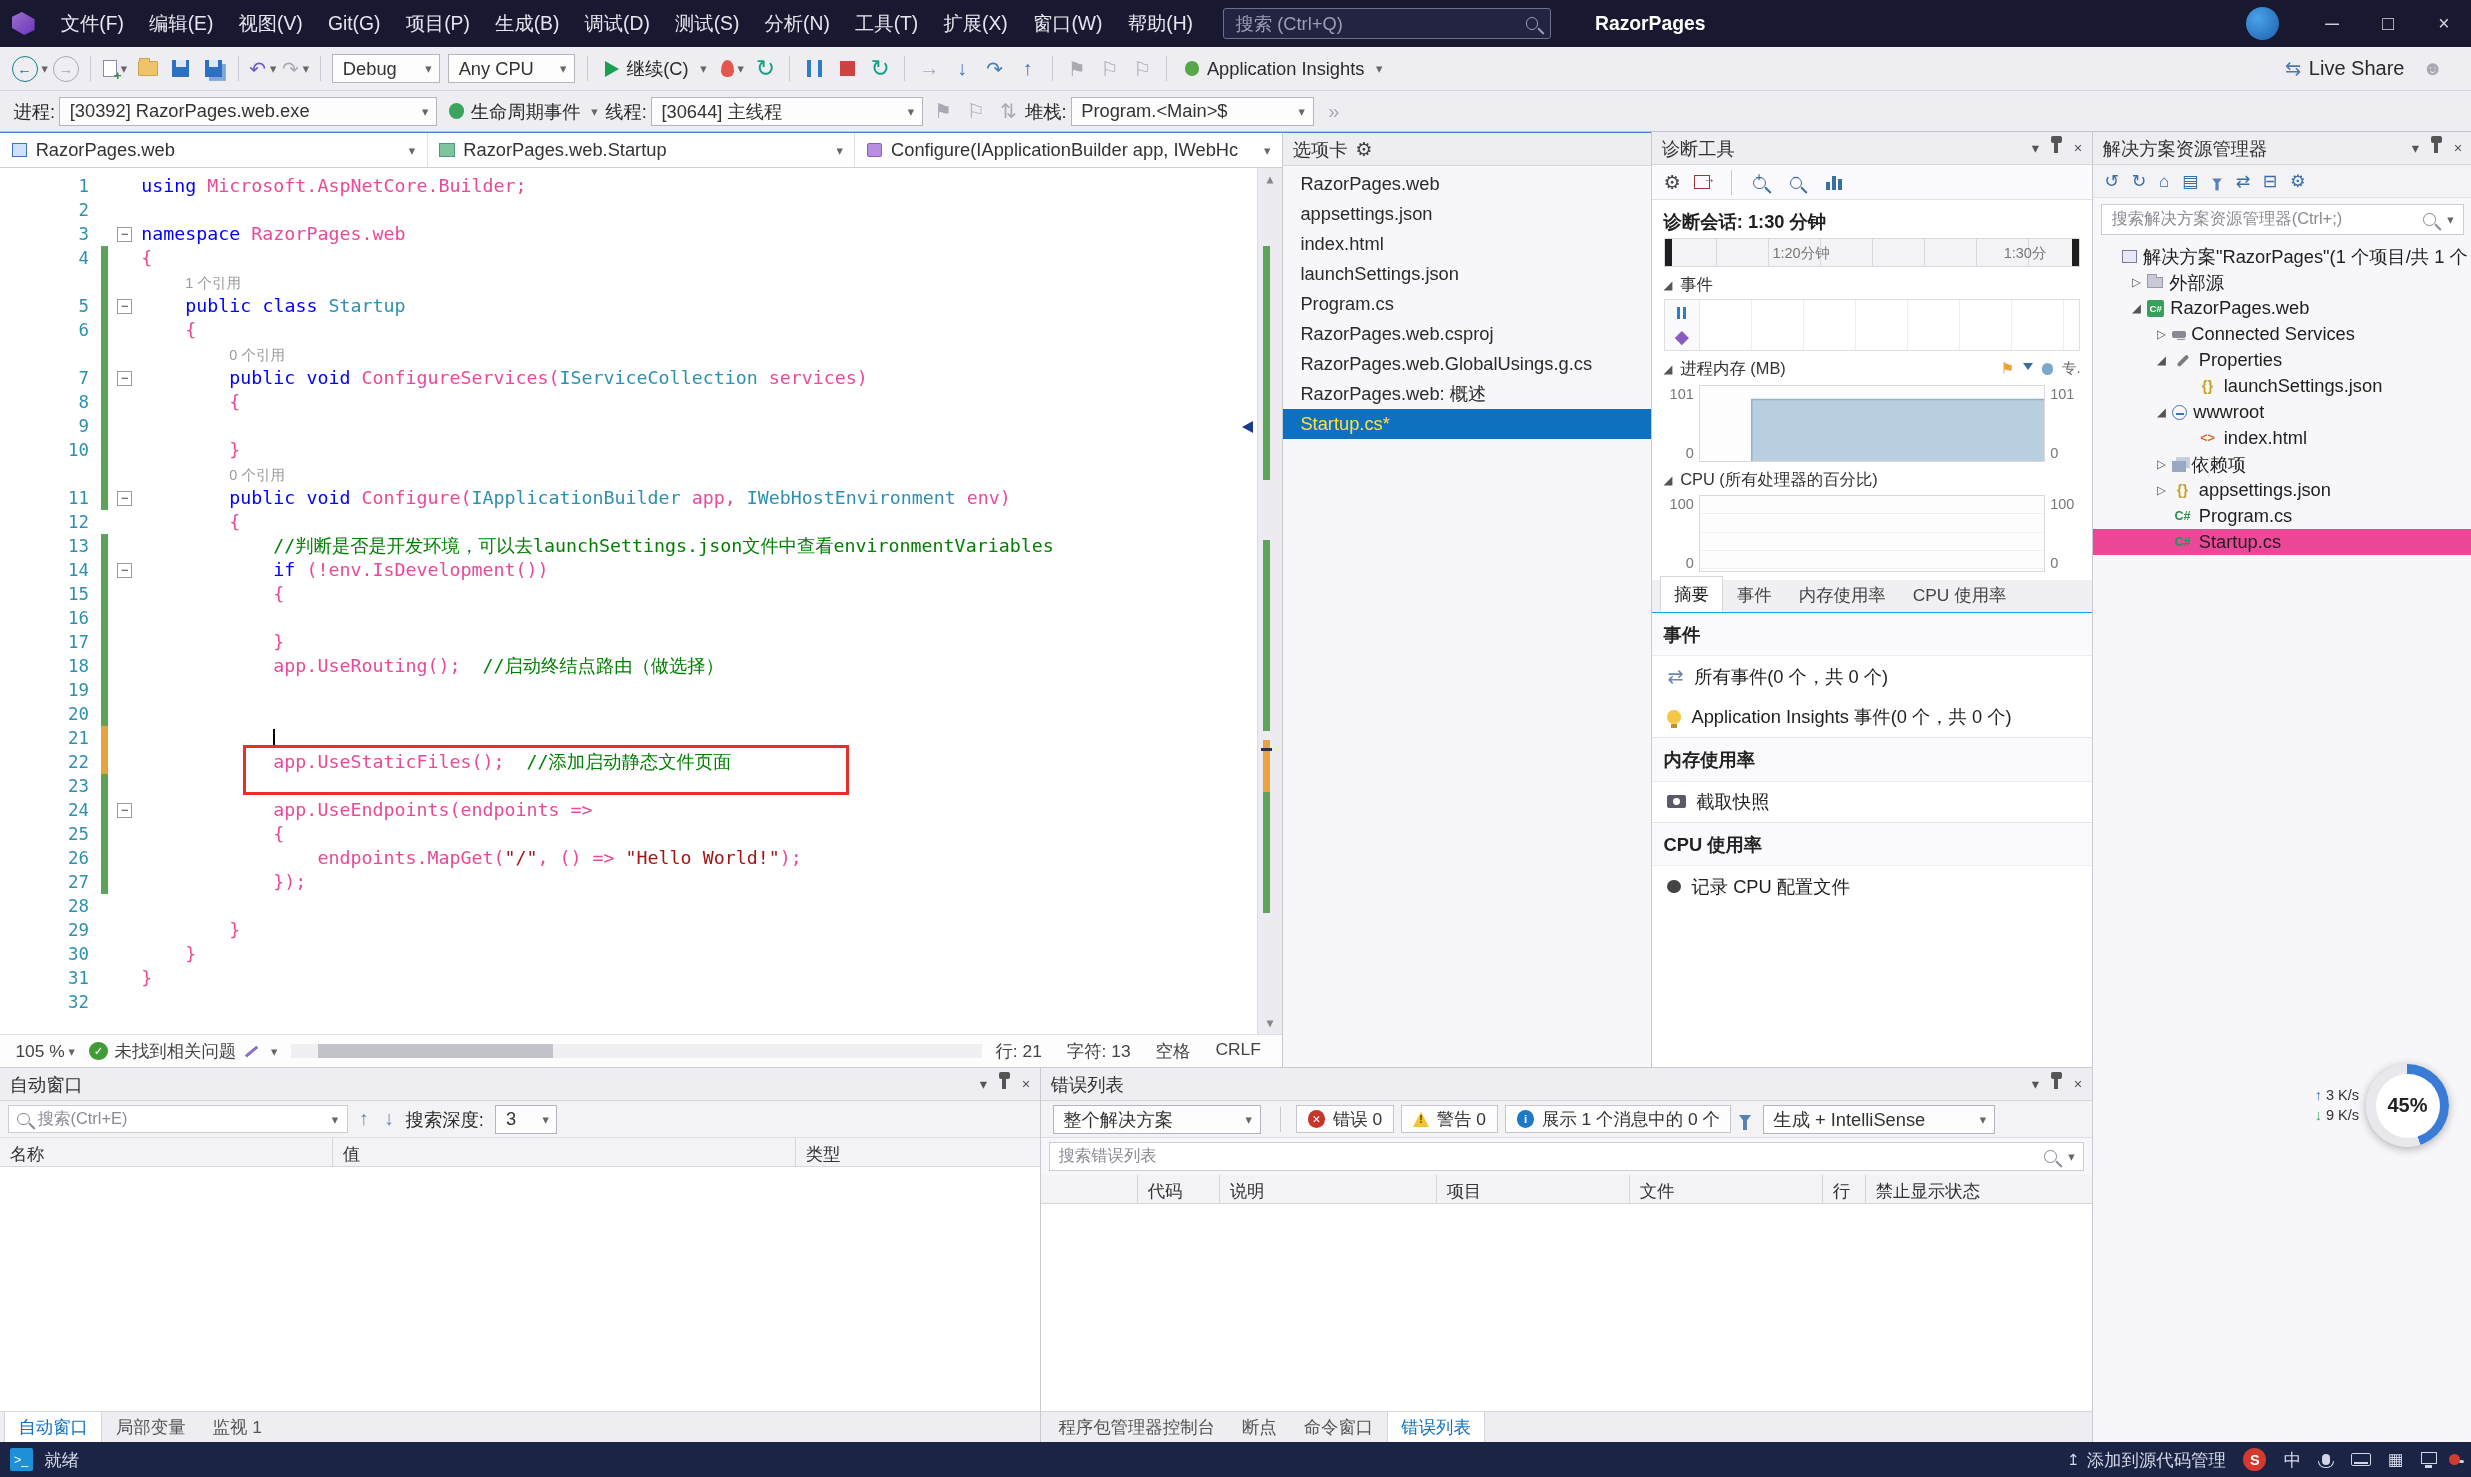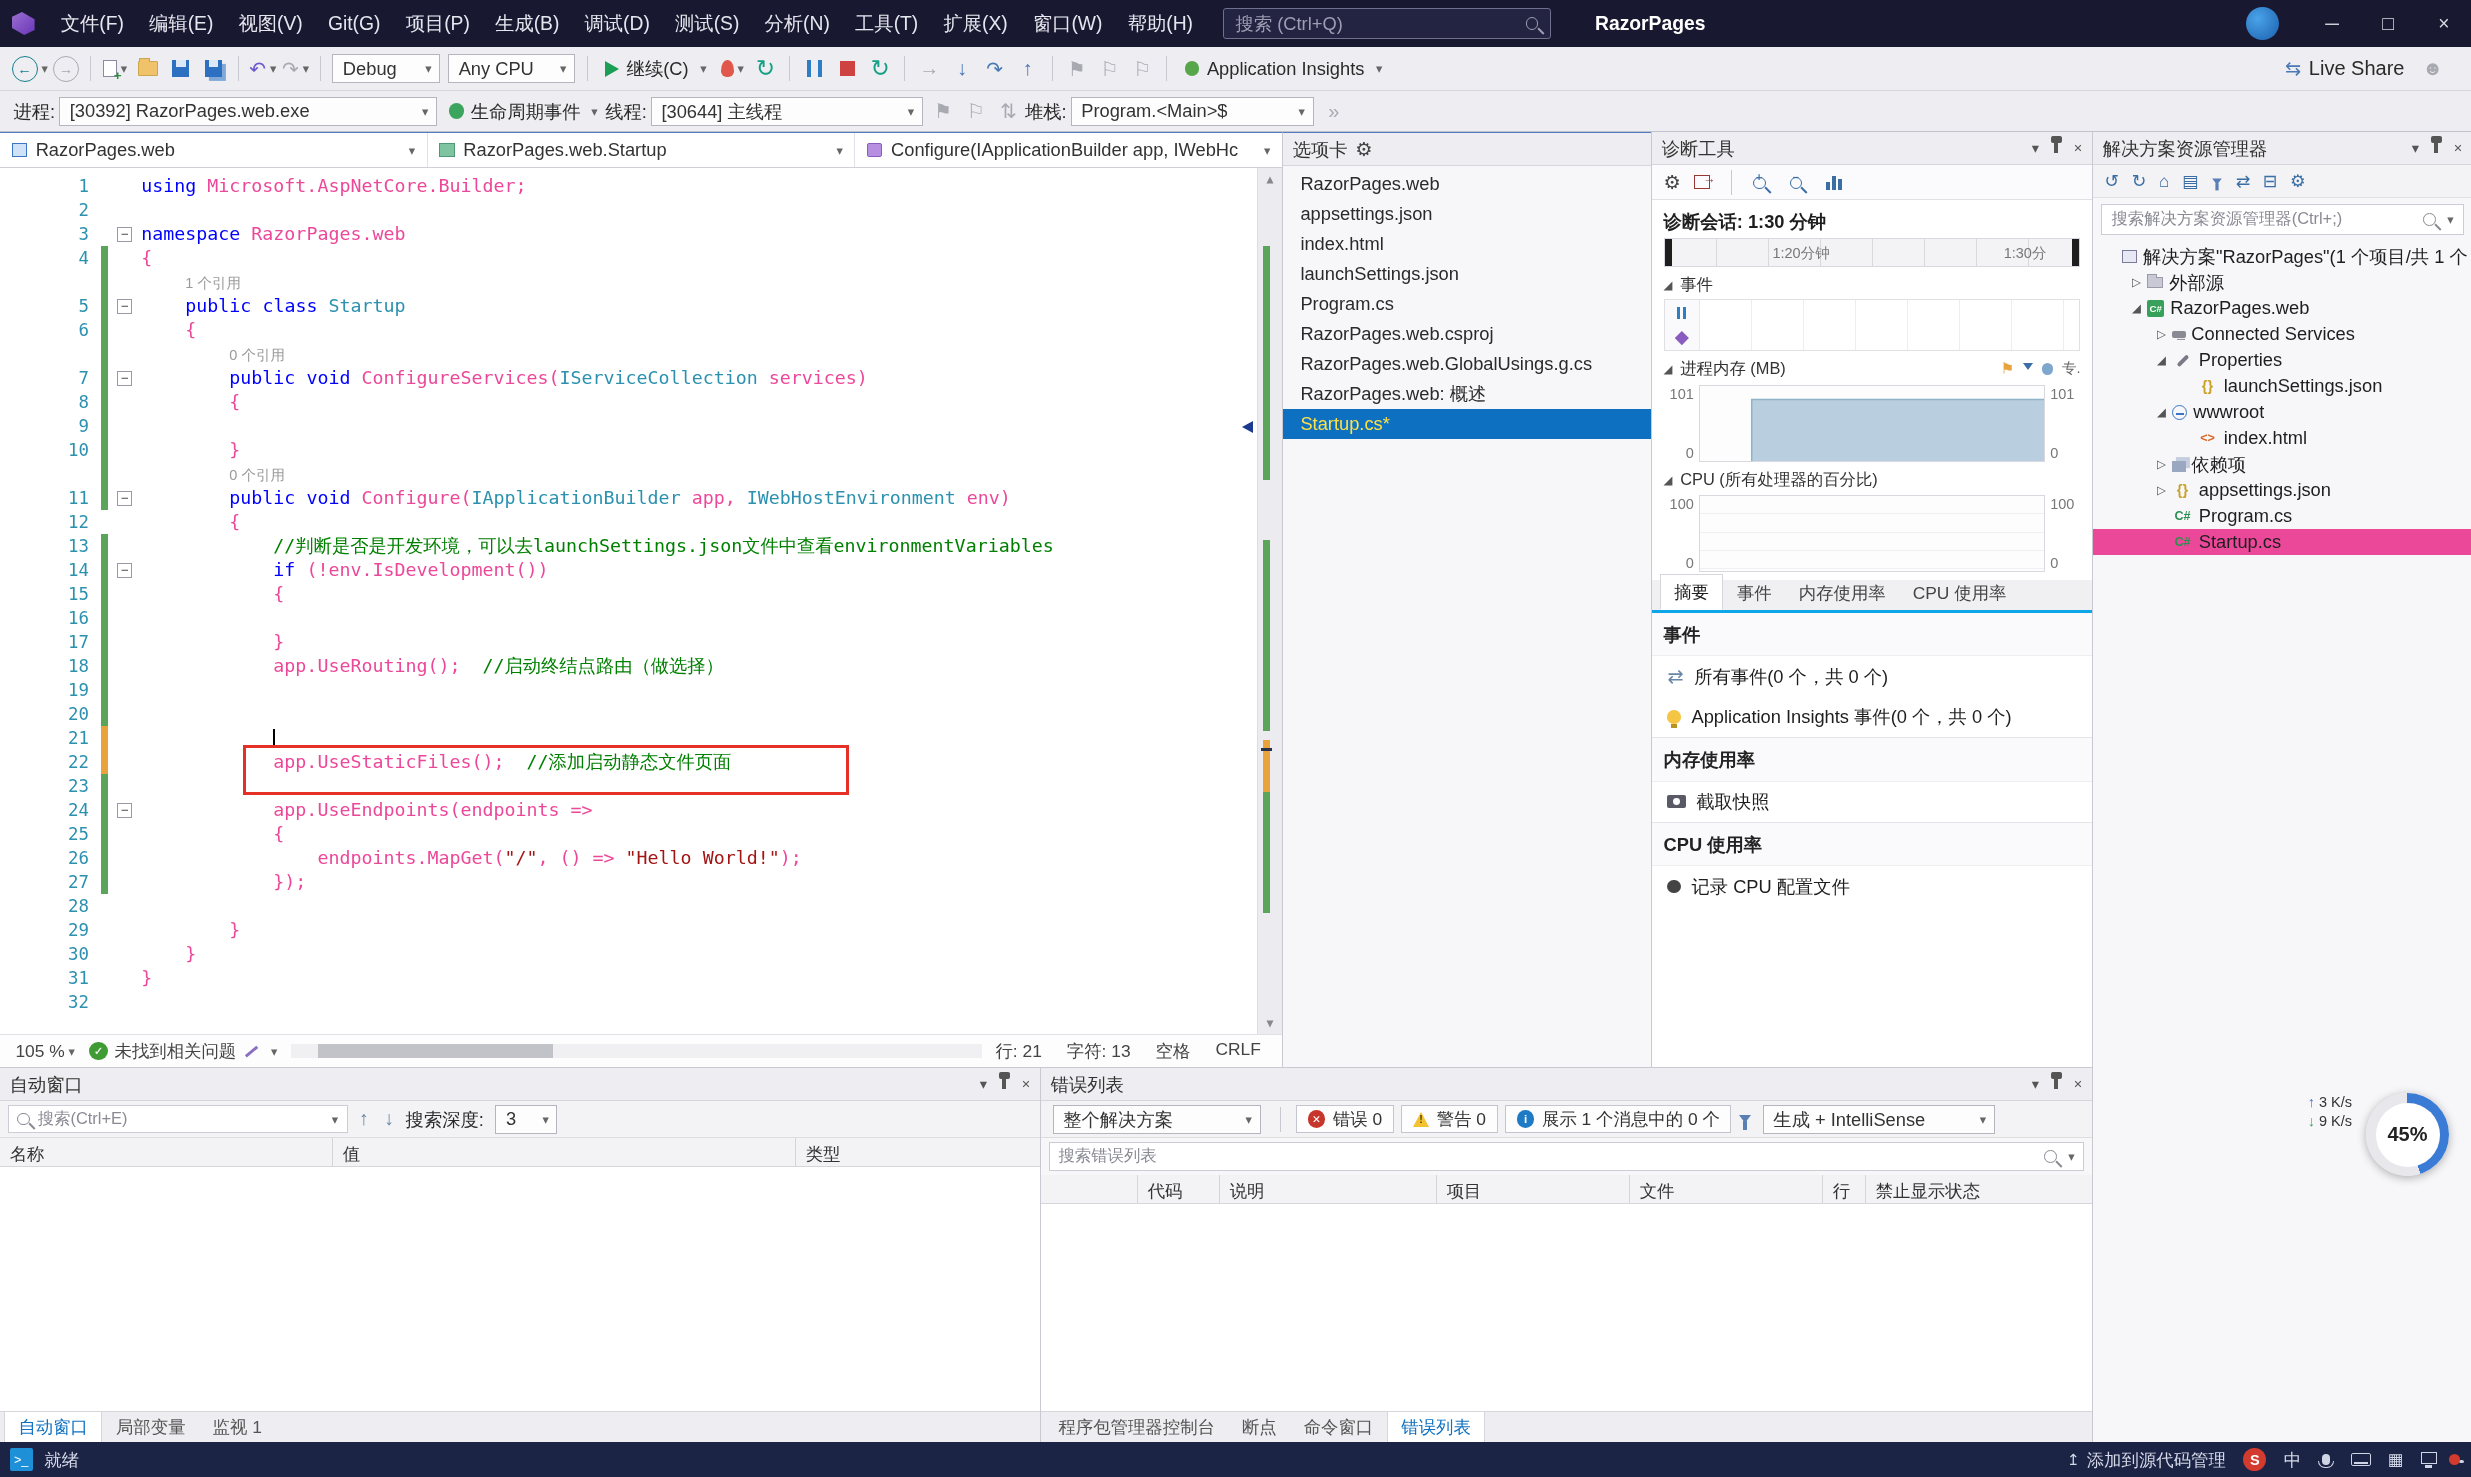--- a/index.html
+++ b/index.html
@@ -138,21 +138,21 @@
   .lane-icons { width: 35px; border-right: 1px solid #e8e8ec; display: flex; flex-direction: column; align-items: center; justify-content: space-around; background: #fafafc; }
   .i-pause-sm { width: 9.7px; height: 11.6px; border-left: 3.9px solid #2d7ec4; border-right: 3.9px solid #2d7ec4; }
   .i-diamond { width: 9.7px; height: 9.7px; background: #8a5cc0; transform: rotate(45deg); }
   .lane-grid { flex: 1; background-image: repeating-linear-gradient(to right, transparent 0 51px, #eeeef2 51px 52px); }
   .chart-row { height: 77px; margin: 1.9px 11.6px 0; display: flex; font-size: 14.5px; color: #777; }
   .scale { width: 35px; display: flex; flex-direction: column; justify-content: space-between; padding: 1px 4.8px; }
   .scale.l { align-items: flex-end; } .scale.r { align-items: flex-start; }
   .chart-box { flex: 1; border: 1px solid #d8d8de; position: relative; background: #fdfdfe; overflow: hidden; }
   .chart-box svg { position: absolute; inset: 0; width: 100%; height: 100%; }
   .cpu-box { background-image: repeating-linear-gradient(to bottom, transparent 0 17.4px, #f0f0f3 17.4px 18.3px); }
-  .diag-tabs { height: 33px; display: flex; align-items: flex-end; background: #f0f0f3; border-bottom: 3px solid #0ea5e9; margin-top: 7.7px; padding: 0 7.7px; flex: none; text-align: right; }
+  .diag-tabs { height: 33px; display: flex; align-items: flex-end; background: #f0f0f3; border-bottom: 1px solid #0ea5e9; margin-top: 7.7px; padding: 0 7.7px; flex: none; text-align: right; }
   .diag-tab { padding: 4.8px 13.5px; font-size: 17.4px; color: #444; }
   .diag-tab.active { background: #fff; border: 1px solid #d5d5dc; border-bottom-color: #fff; color: #1e1e1e; }
   .sum-sec-head { padding: 8.7px 11.6px; font-weight: bold; font-size: 18.3px; border-top: 1px solid #e4e4e8; border-bottom: 1px solid #eeeef1; background: #fafafc; color: #222; }
   .sum-item { display: flex; align-items: center; gap: 10.6px; padding: 7.7px 11.6px 7.7px 15.4px; font-size: 18.3px; color: #1e1e1e; }
   .i-swap { color: #6a87a8; font-size: 19.3px; }
   .i-bulb { width: 13.5px; height: 13.5px; border-radius: 50%; background: #f5c544; position: relative; }
   .i-bulb::after { content: ""; position: absolute; left: 3.9px; bottom: -3.9px; width: 5.8px; height: 3.9px; background: #b99422; }
   .i-cam { width: 18.3px; height: 12.6px; background: #5a5a66; border-radius: 1.9px; position: relative; }
   .i-cam::before { content: ""; position: absolute; left: 5.8px; top: 2.9px; width: 6.8px; height: 6.8px; border-radius: 50%; background: #fdfdfe; }
   .i-rec { width: 13.5px; height: 13.5px; border-radius: 50%; background: #444; }
@@ -230,21 +230,21 @@
   .i-mic::after { content: ""; position: absolute; left: -3.9px; top: 6.8px; width: 13.5px; height: 6.8px; border: 1.9px solid #cfd4e6; border-top: none; border-radius: 0 0 7.7px 7.7px; }
   .i-kbd { width: 19.3px; height: 12.6px; border: 1.9px solid #cfd4e6; border-radius: 1.9px; position: relative; }
   .i-kbd::after { content: ""; position: absolute; left: 1.9px; bottom: 1px; right: 1.9px; height: 1.9px; background: #cfd4e6; }
   .i-mon { width: 16.4px; height: 11.6px; border: 1.9px solid #cfd4e6; position: relative; margin-bottom: 2.9px; }
   .i-mon::after { content: ""; position: absolute; left: 2.9px; bottom: -4.8px; width: 6.8px; height: 2.9px; background: #cfd4e6; }
   .i-bell { width: 14.5px; height: 12.6px; background: #cfd4e6; border-radius: 7.7px 7.7px 1.9px 1.9px; position: relative; }
   .i-bell::after { content: ""; position: absolute; left: 4.8px; bottom: -3.9px; width: 4.8px; height: 3.9px; background: #cfd4e6; border-radius: 50%; }
   .badge { position: absolute; right: -5.8px; top: -5.8px; width: 11.6px; height: 11.6px; border-radius: 50%; background: #d43b2f; }
 
   
-  .net-overlay { position: absolute; right: 23px; top: 1093px; display: flex; gap: 14px; z-index: 50; }
+  .net-overlay { position: absolute; right: 23px; top: 1064px; display: flex; align-items: center; gap: 7px; z-index: 50; }
   .net-stats { font-size: 14.5px; color: #333; text-align: right; line-height: 19.3px; }
   .net-stats .up { color: #3e6bd2; } .net-stats .dn { color: #3ba55d; }
   .gauge { width: 83px; height: 83px; border-radius: 50%; background: conic-gradient(from 0deg, #3a7bd5 0 45%, #e8e8ec 45% 100%); display: flex; align-items: center; justify-content: center; box-shadow: 0 1.9px 9.7px rgba(0,0,0,.3); }
   .gauge-inner { width: 64px; height: 64px; border-radius: 50%; background: #fff; display: flex; align-items: center; justify-content: center; font-size: 20px; font-weight: bold; color: #222; }
 </style>
 </head>
 <body>
 
 <div class="titlebar">
   <span class="vs-logo"></span>

